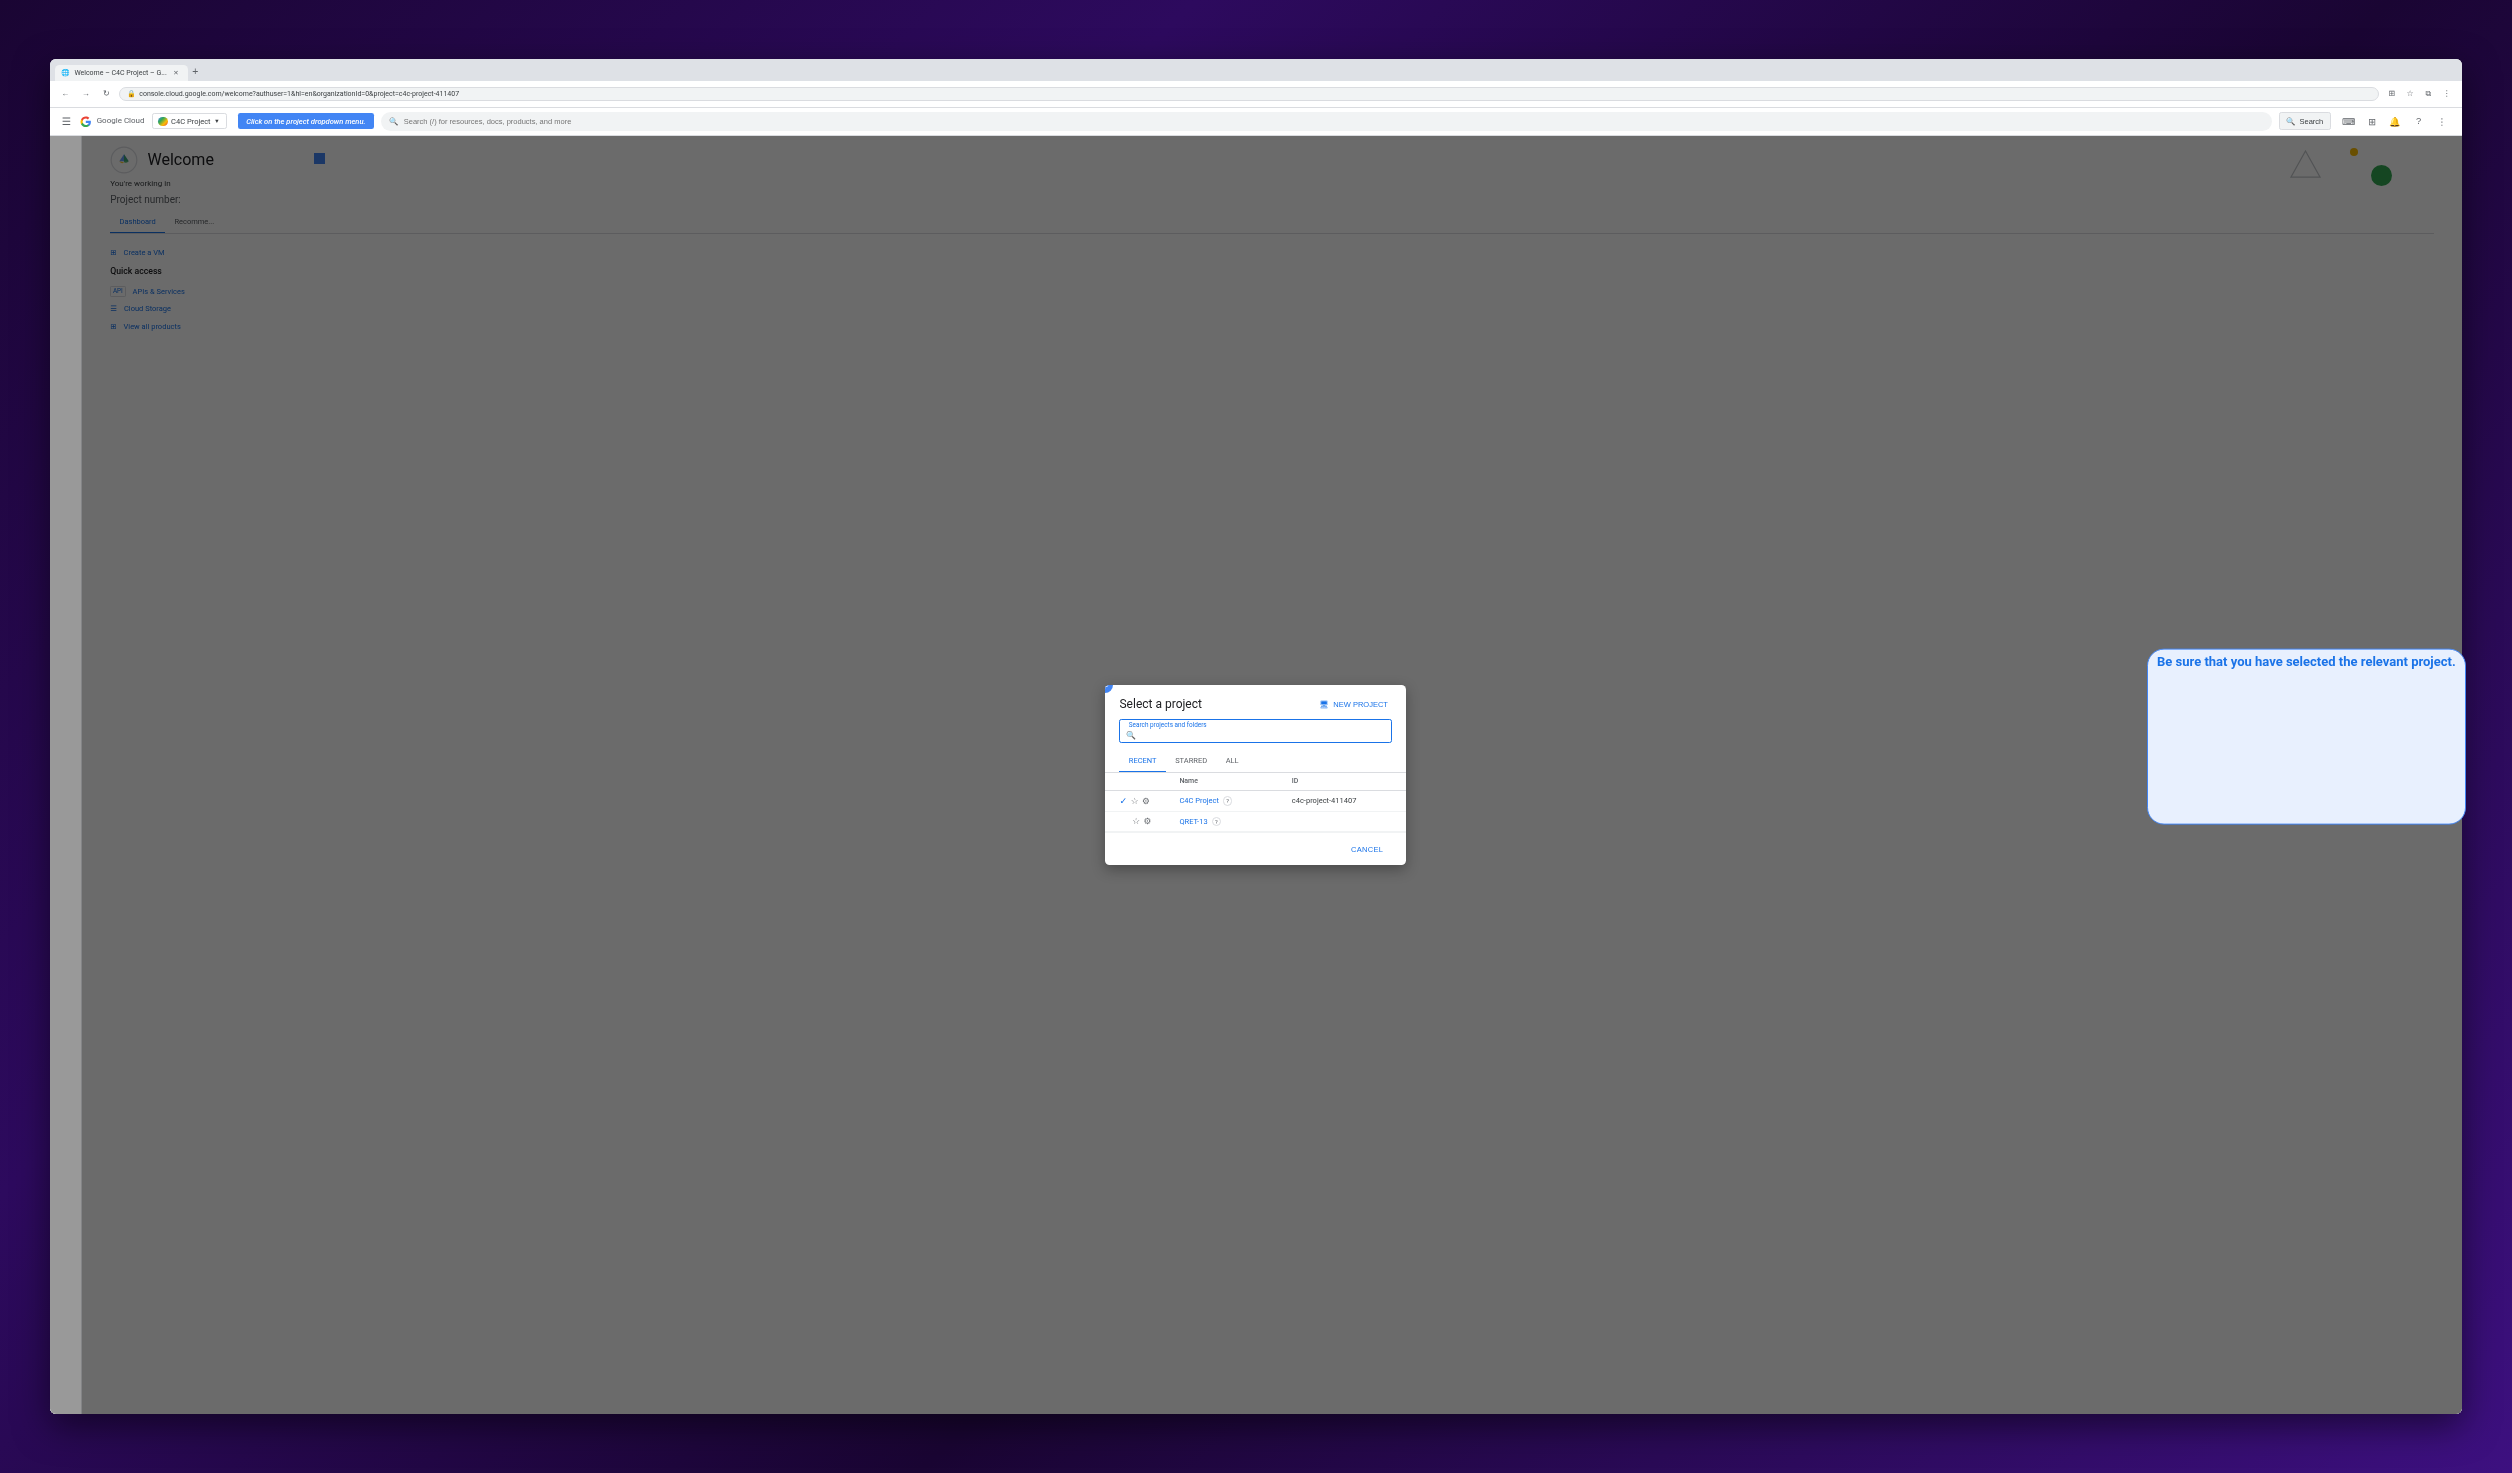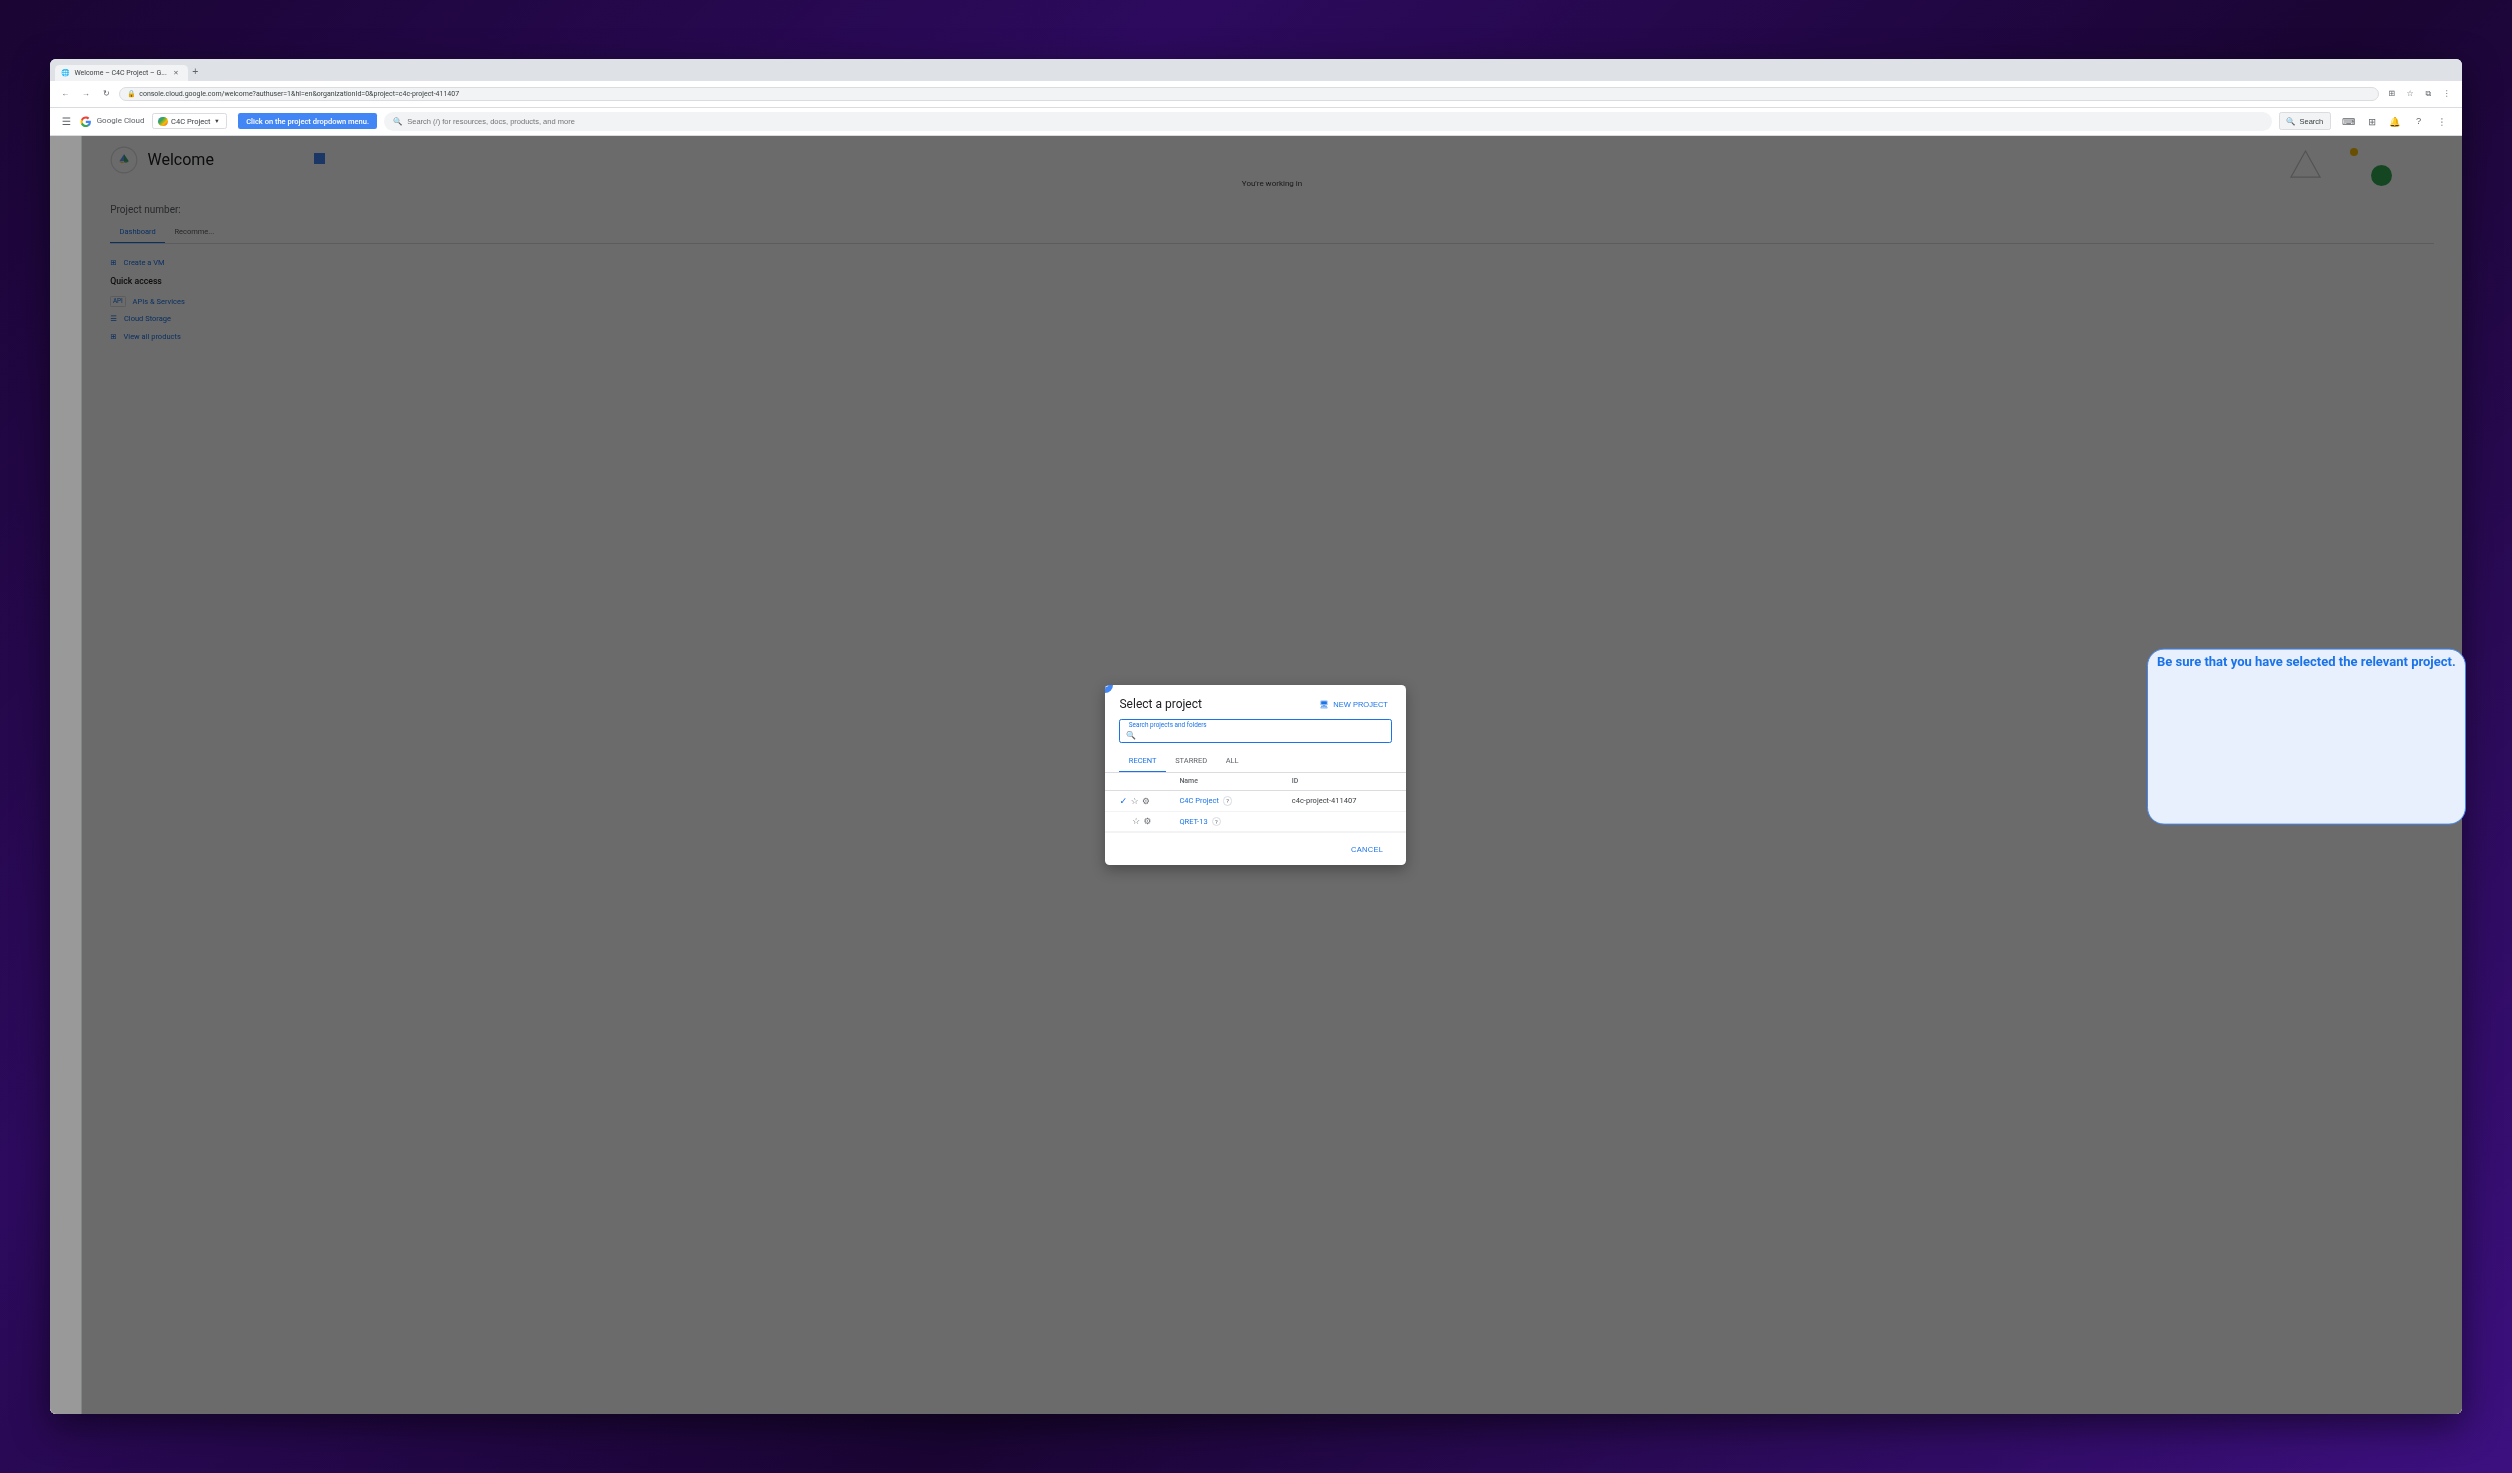--- a/index.html
+++ b/index.html
@@ -191,20 +191,21 @@
 
     
     .instruction-bubble {
       background: #4285f4;
       color: white;
       padding: 3.5px 8px;
       border-radius: 2.3px;
       font-size: 7.5px;
       font-weight: 500;
       margin-left: 4.6px;
+      font-style: italic;
     }
 
     .gcp-search-bar {
       flex: 1;
       background: #f1f3f4;
       border: none;
       border-radius: 14px;
       padding: 4.6px 9.3px;
       font-size: 7.5px;
       color: #3c4043;
@@ -293,22 +294,21 @@
       height: 28px;
     }
     .welcome-title {
       font-size: 16px;
       font-weight: 400;
       color: #202124;
     }
     .working-in-text {
       font-size: 8px;
       color: #3c4043;
-      margin-bottom: 16px;
-      text-align: center;
+      margin-bottom: 6px;
     }
     .project-number {
       font-size: 10px;
       color: #5f6368;
       margin-bottom: 7px;
     }
     .nav-tabs {
       display: flex;
       gap: 0;
       border-bottom: 0.6px solid #dadce0;

